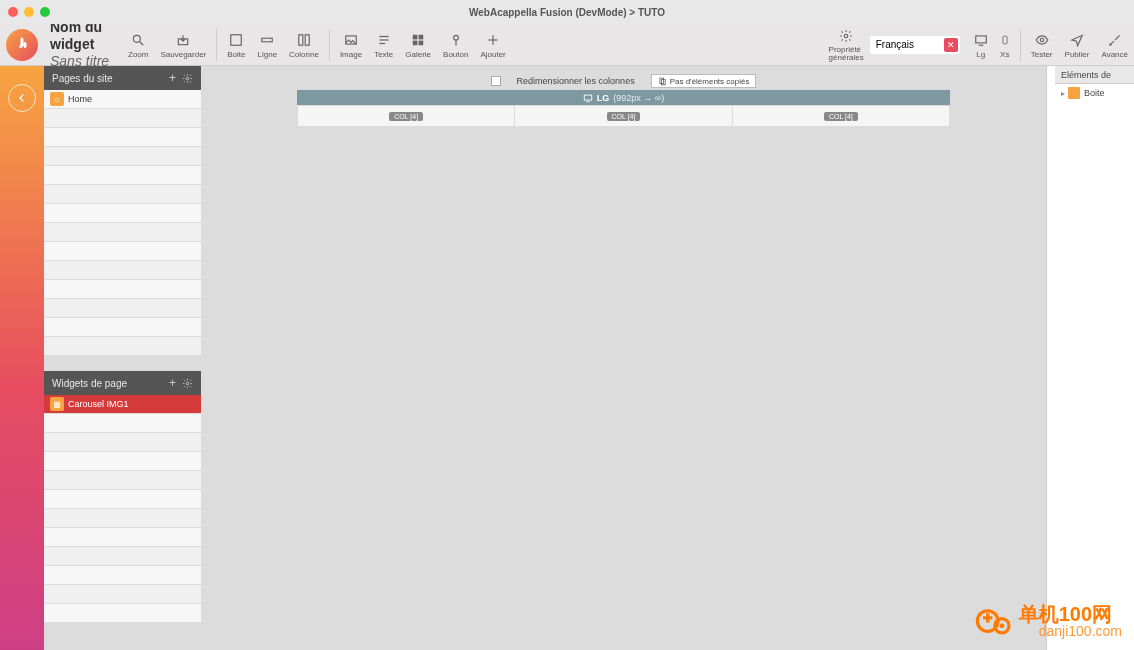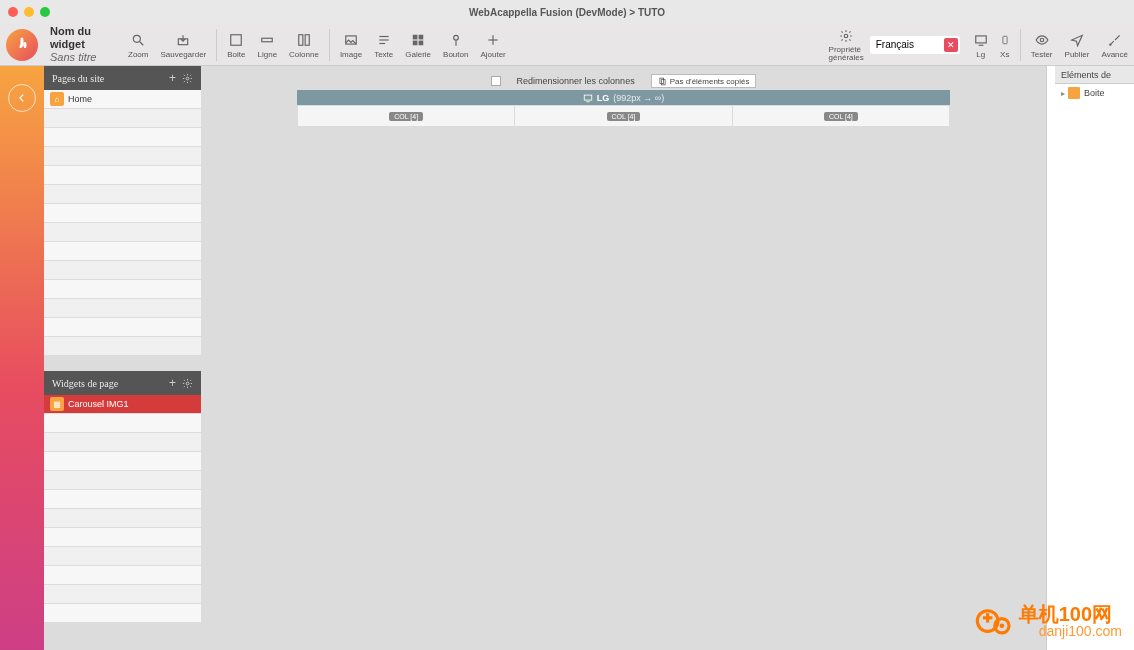--- a/index.html
+++ b/index.html
@@ -10,41 +10,41 @@
 .traffic span { width: 10px; height: 10px; border-radius: 50%; }
 .traffic .r { background: #ff5f57; }
 .traffic .y { background: #febc2e; }
 .traffic .g { background: #28c840; }
 .title-text { position: absolute; left: 50%; transform: translateX(-50%); font-size: 10px; font-weight: 600; color: #555; }
 
 .toolbar { height: 42px; background: #e8e6e6; display: flex; align-items: center; border-bottom: 1px solid #ccc; }
 .logo-cell { width: 44px; height: 42px; display: flex; align-items: center; justify-content: center; }
 .logo-circle { width: 32px; height: 32px; border-radius: 50%; background: linear-gradient(135deg, #f7a440, #e74c60); display: flex; align-items: center; justify-content: center; color: #fff; }
 
-.widget-name { width: 78px; padding: 0 6px; font-size: 11px; color: #333; line-height: 1.2; }
+.widget-name { width: 78px; padding: 0 6px; font-size: 14px; color: #333; line-height: 1.2; }
 .widget-name .t { font-weight: 600; }
 .widget-name .s { font-style: italic; color: #666; }
 
 .tbbtn { display: flex; flex-direction: column; align-items: center; justify-content: center; font-size: 8px; color: #555; padding: 0 6px; height: 42px; cursor: pointer; }
 .tbbtn .ic { height: 18px; display: flex; align-items: center; justify-content: center; font-size: 14px; color: #666; }
 .tbbtn .lb { margin-top: 1px; }
 .tsep { width: 1px; background: #ccc; height: 32px; margin: 0 4px; }
 
 .tbflex { flex: 1; }
 .lang-sel { background: #fff; height: 18px; font-size: 10px; padding: 0 6px; display: flex; align-items: center; border-radius: 2px; margin-right: 8px; position: relative; width: 90px; }
 .lang-sel .x { position: absolute; right: 2px; top: 2px; width: 14px; height: 14px; background: #e74c60; color: #fff; font-size: 9px; display: flex; align-items: center; justify-content: center; border-radius: 2px; }
 
 .content { display: flex; height: calc(650px - 62px); }
 
 .rail { width: 44px; background: linear-gradient(180deg, #f7a440 0%, #e74c60 55%, #cd3f86 100%); display: flex; flex-direction: column; align-items: center; padding-top: 18px; }
 .rail-btn { width: 28px; height: 28px; border: 1.5px solid rgba(255,255,255,.7); border-radius: 50%; display: flex; align-items: center; justify-content: center; color: #fff; font-size: 13px; }
 
 .leftpanel { width: 157px; background: #dcdcdc; display: flex; flex-direction: column; }
 .panel-head { background: #555; color: #e8e8e8; font-size: 10px; height: 24px; display: flex; align-items: center; padding: 0 8px; }
-.panel-head .lbl { flex: 1; font-family: Liberation Serif, serif; }
+.panel-head .lbl { flex: 1; }
 .panel-head .hicon { margin-left: 6px; font-size: 12px; color: #ccc; cursor: pointer; }
 
 .list-area { flex: 1; overflow: hidden; }
 .list-row { height: 18px; background: #f7f7f7; margin-bottom: 1px; display: flex; align-items: center; padding: 0 6px; font-size: 9px; color: #333; }
 .list-row.alt { background: #f0f0f0; }
 .list-row.sel { background: #d63b3b; color: #fff; }
 .list-row .ricon { width: 14px; height: 14px; margin-right: 4px; border-radius: 2px; display: flex; align-items: center; justify-content: center; font-size: 8px; }
 .list-row .home-ic { background: #f7a440; color: #fff; }
 .list-row .car-ic { background: #f7a440; color: #fff; }
 

